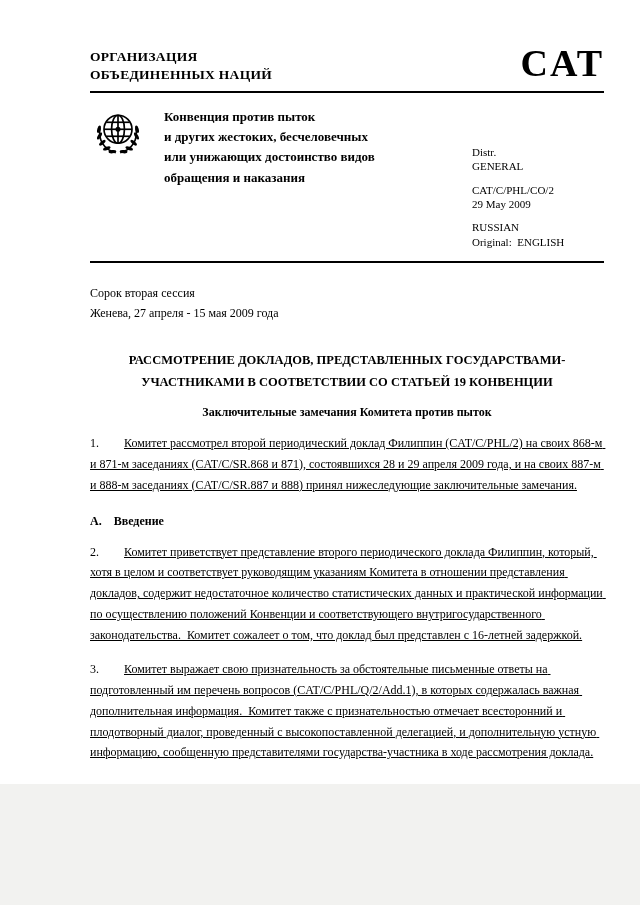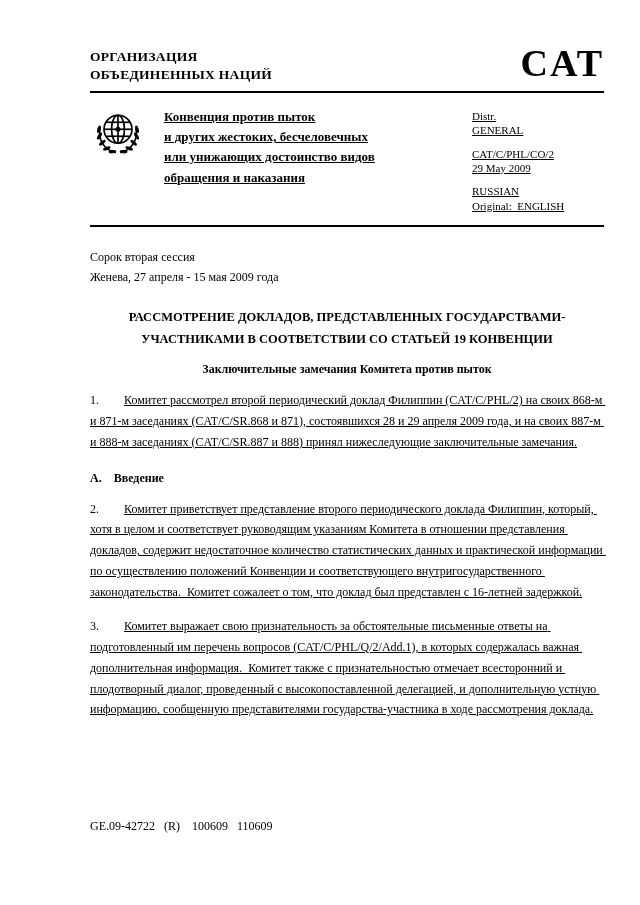--- a/index.html
+++ b/index.html
@@ -5,21 +5,21 @@
   * { box-sizing: border-box; }
   html, body { margin: 0; padding: 0; }
   body {
     width: 640px; height: 905px;
     background: #f2f2f0;
     font-family: "Liberation Serif", serif;
     color: #000;
   }
   .page {
     position: relative;
-    width: 640px; height: 905px;
+    width: 640px; height: 784px;
     background: #ffffff;
     padding: 44px 36px 16px 90px;
     overflow: hidden;
   }
   .header-row {
     display: flex;
     justify-content: space-between;
     align-items: flex-start;
   }
   .org-name {
@@ -30,43 +30,44 @@
     white-space: pre-line;
     padding-top: 4px;
   }
   .doc-symbol-large {
     font-size: 38px;
     font-weight: bold;
     line-height: 1;
     letter-spacing: 2px;
   }
   .rule { border-top: 2px solid #000; margin-top: 8px; }
-  .masthead { display: flex; margin-top: 12px; text-decoration: underline; }
+  .masthead { display: flex; margin-top: 12px; }
   .emblem { flex: 0 0 60px; width: 60px; padding-top: 3px; }
   .conv-title {
     flex: 1;
     font-weight: bold;
     font-size: 13px;
     line-height: 1.55;
     white-space: pre-line;
     padding: 2px 6px 0 14px;
   }
   .issue-info {
     flex: 0 0 132px;
     width: 132px;
     font-size: 11px;
     line-height: 1.3;
     padding-top: 4px;
+    margin-top: 36px;
   }
   .issue-info .line { white-space: pre; }
   .issue-info .gap { height: 9px; }
   .rule-2 { border-top: 2px solid #000; margin-top: 12px; }
   .session-block { margin-top: 20px; font-size: 12px; line-height: 1.68; }
   .main-title {
-    margin-top: 20px;
+    margin-top: 27px;
     text-align: center;
     font-weight: bold;
     font-size: 12.5px;
     line-height: 1.75;
     white-space: pre-line;
   }
   .subtitle {
     margin-top: 11px;
     text-align: center;
     font-weight: bold;

